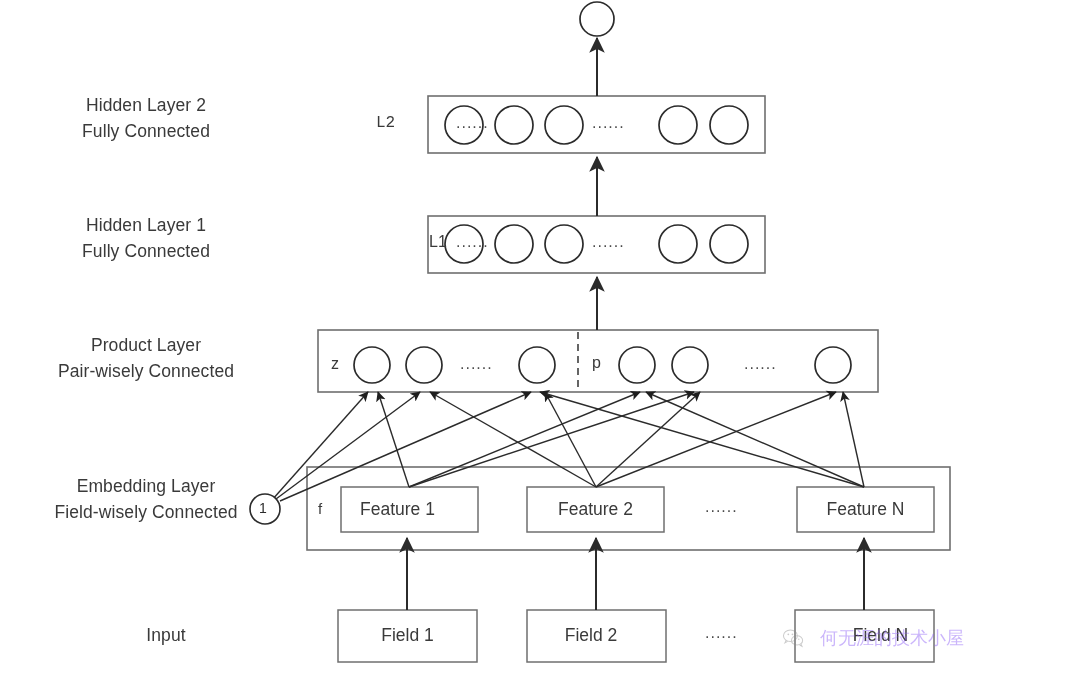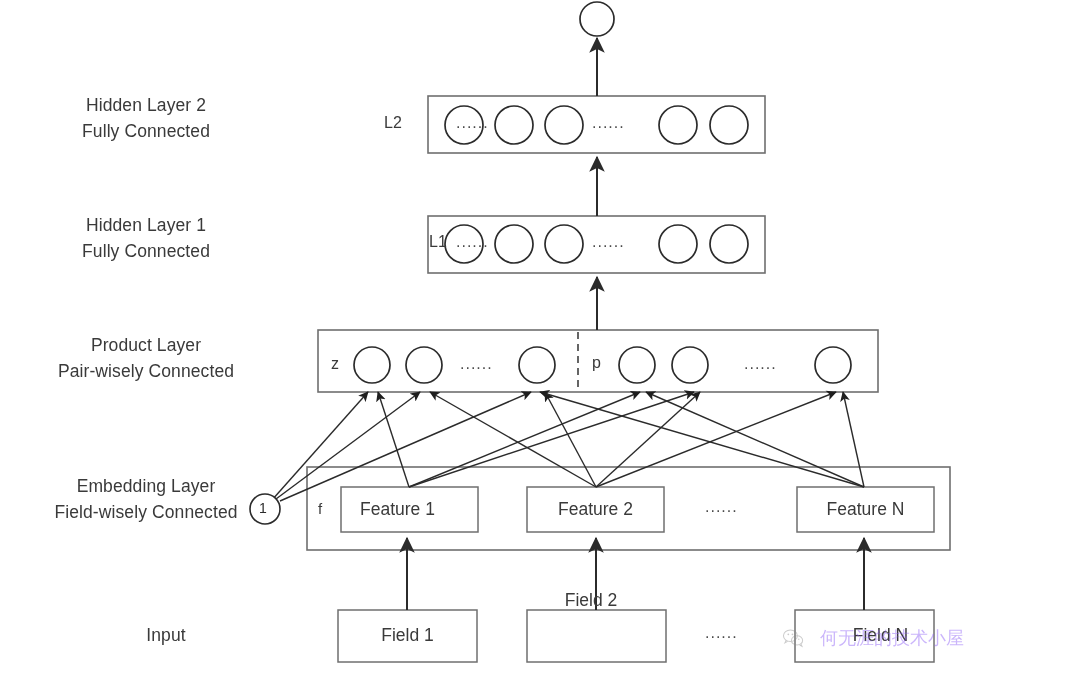--- a/index.html
+++ b/index.html
@@ -140,21 +140,21 @@
 Fully Connected</div>
 
   <div class="lbl" style="left:26px;top:332px;width:240px;">Product Layer
 Pair-wisely Connected</div>
 
   <div class="lbl" style="left:16px;top:473px;width:260px;">Embedding Layer
 Field-wisely Connected</div>
 
   <div class="lbl" style="left:46px;top:622px;width:240px;">Input</div>
 
-  <div class="lbl-small" style="left:384px;top:114px;">L2</div>
+  <div class="lbl-small" style="left:376px;top:114px;font-family:Liberation Mono, monospace;">L2</div>
   <div class="lbl-small" style="left:384px;top:233px;margin-left:45px;">L1</div>
 
   <div class="lbl-small" style="left:331px;top:355px;">z</div>
   <div class="lbl-small" style="left:592px;top:354px;">p</div>
 
   <div class="lbl-small" style="left:318px;top:500px;font-size:15px;">f</div>
   <div class="lbl-small" style="left:259px;top:500px;font-size:14px;color:#2b2b2b;">1</div>
 
   <div class="lbl-small" style="left:456px;top:114px;letter-spacing:1px;color:#4a4a4a;">......</div>
   <div class="lbl-small" style="left:456px;top:233px;letter-spacing:1px;color:#4a4a4a;">......</div>
@@ -164,21 +164,21 @@
   <div class="lbl-small" style="left:705px;top:624px;letter-spacing:1px;color:#4a4a4a;">......</div>
 
   <div class="lbl-small" style="left:590px;top:114px;letter-spacing:1px;color:#4a4a4a;background:#fff;padding:0 2px;">......</div>
   <div class="lbl-small" style="left:590px;top:233px;letter-spacing:1px;color:#4a4a4a;background:#fff;padding:0 2px;">......</div>
 
   <div class="boxtext" style="left:341px;top:499px;width:113px;">Feature 1</div>
   <div class="boxtext" style="left:527px;top:499px;width:137px;">Feature 2</div>
   <div class="boxtext" style="left:797px;top:499px;width:137px;">Feature N</div>
 
   <div class="boxtext" style="left:338px;top:625px;width:139px;">Field 1</div>
-  <div class="boxtext" style="left:527px;top:590px;width:128px;">Field 2</div>
+  <div class="boxtext" style="left:527px;top:625px;width:128px;">Field 2</div>
   <div class="boxtext" style="left:795px;top:625px;width:139px;margin-left:16px;">Field N</div>
 
   <div class="wm" style="left:782px;top:626px;">
     <svg class="wm-logo" viewBox="0 0 24 24">
       <ellipse cx="9.2" cy="9.6" rx="7.6" ry="6.3" fill="none" stroke="#8d8d8d" stroke-width="1.1"></ellipse>
       <path d="M4.6 14.4 L3.2 17.2 L6.2 15.7" fill="none" stroke="#8d8d8d" stroke-width="1.1"></path>
       <circle cx="6.9" cy="8" r="0.95" fill="#8d8d8d"></circle>
       <circle cx="11.4" cy="8" r="0.95" fill="#8d8d8d"></circle>
       <ellipse cx="16.4" cy="14.6" rx="6.1" ry="5.1" fill="none" stroke="#8d8d8d" stroke-width="1.1"></ellipse>
       <path d="M20.6 18.6 L21.8 21 L19.2 19.7" fill="none" stroke="#8d8d8d" stroke-width="1.1"></path>

